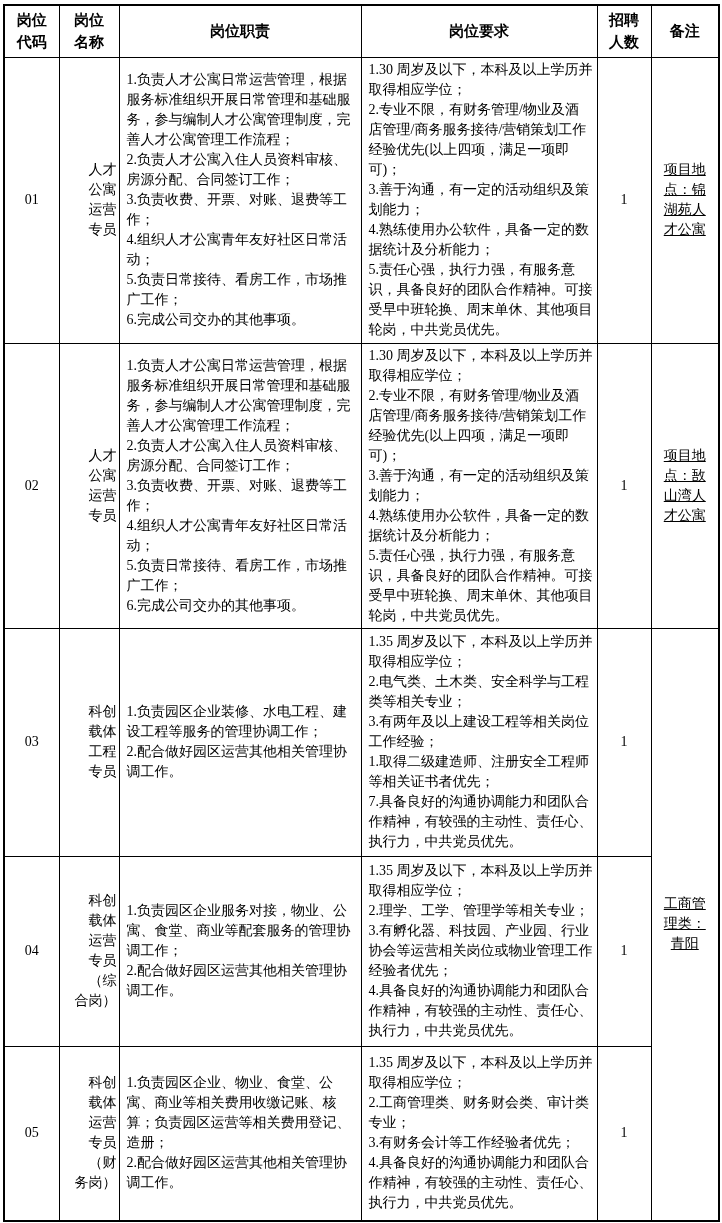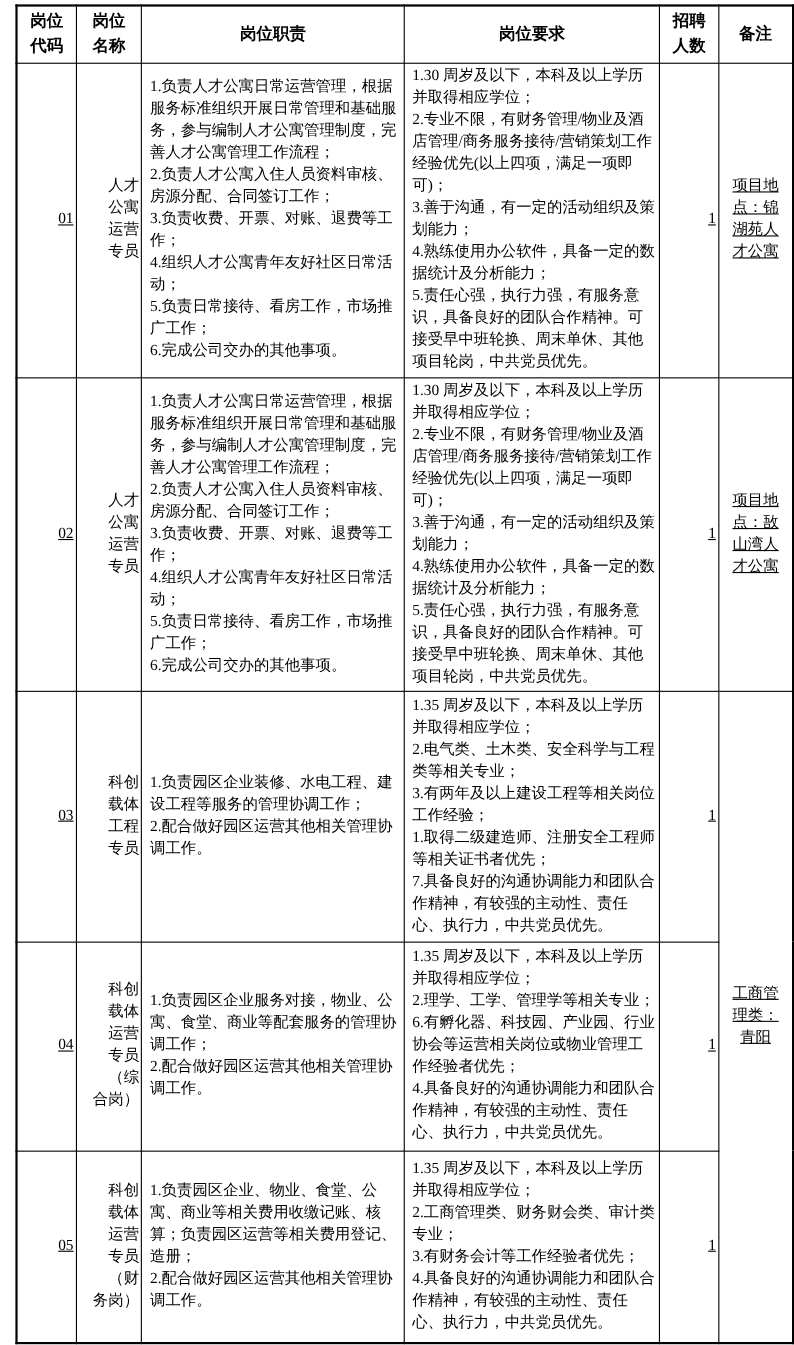--- a/index.html
+++ b/index.html
@@ -11,21 +11,21 @@
   }
   .page {
     width: 722px;
     height: 1223px;
     background: #ffffff;
     overflow: hidden;
   }
   table.job-table {
     border-collapse: collapse;
     table-layout: fixed;
-    margin: 4px 0 0 14px;
+    margin: 4px 0 0 3px;
     border: 2px solid #000;
     padding-left: 24px;
   }
   .job-table col.c-code  { width: 55px; }
   .job-table col.c-name  { width: 60px; }
   .job-table col.c-duty  { width: 242px; }
   .job-table col.c-req   { width: 236px; }
   .job-table col.c-count { width: 54px; }
   .job-table col.c-note  { width: 68px; }
 
@@ -47,23 +47,22 @@
   tr.h  { height: 52px; }
   tr.r1 { height: 286px; }
   tr.r2 { height: 278px; }
   tr.r3 { height: 228px; }
   tr.r4 { height: 190px; }
   tr.r5 { height: 175px; }
 
   .pre { white-space: pre-line; }
 
   td.code, td.count {
-    text-align: right;
+    text-align: center;
     padding: 2px 2px;
-    text-decoration: underline;
   }
   td.name {
     text-align: right;
     padding: 2px 2px;
   }
   td.duty, td.req {
     text-align: left;
     padding: 2px 4px 2px 7px;
   }
   td.note {
@@ -176,21 +175,21 @@
 专员
 （综
 合岗）</td>
         <td class="duty">
           <div class="item">1.负责园区企业服务对接，物业、公寓、食堂、商业等配套服务的管理协调工作；</div>
           <div class="item">2.配合做好园区运营其他相关管理协调工作。</div>
         </td>
         <td class="req">
           <div class="item">1.35 周岁及以下，本科及以上学历并取得相应学位；</div>
           <div class="item">2.理学、工学、管理学等相关专业；</div>
-          <div class="item">6.有孵化器、科技园、产业园、行业协会等运营相关岗位或物业管理工作经验者优先；</div>
+          <div class="item">3.有孵化器、科技园、产业园、行业协会等运营相关岗位或物业管理工作经验者优先；</div>
           <div class="item">4.具备良好的沟通协调能力和团队合作精神，有较强的主动性、责任心、执行力，中共党员优先。</div>
         </td>
         <td class="count">1</td>
       </tr>
       <tr class="r5">
         <td class="code">05</td>
         <td class="name pre">科创
 载体
 运营
 专员

